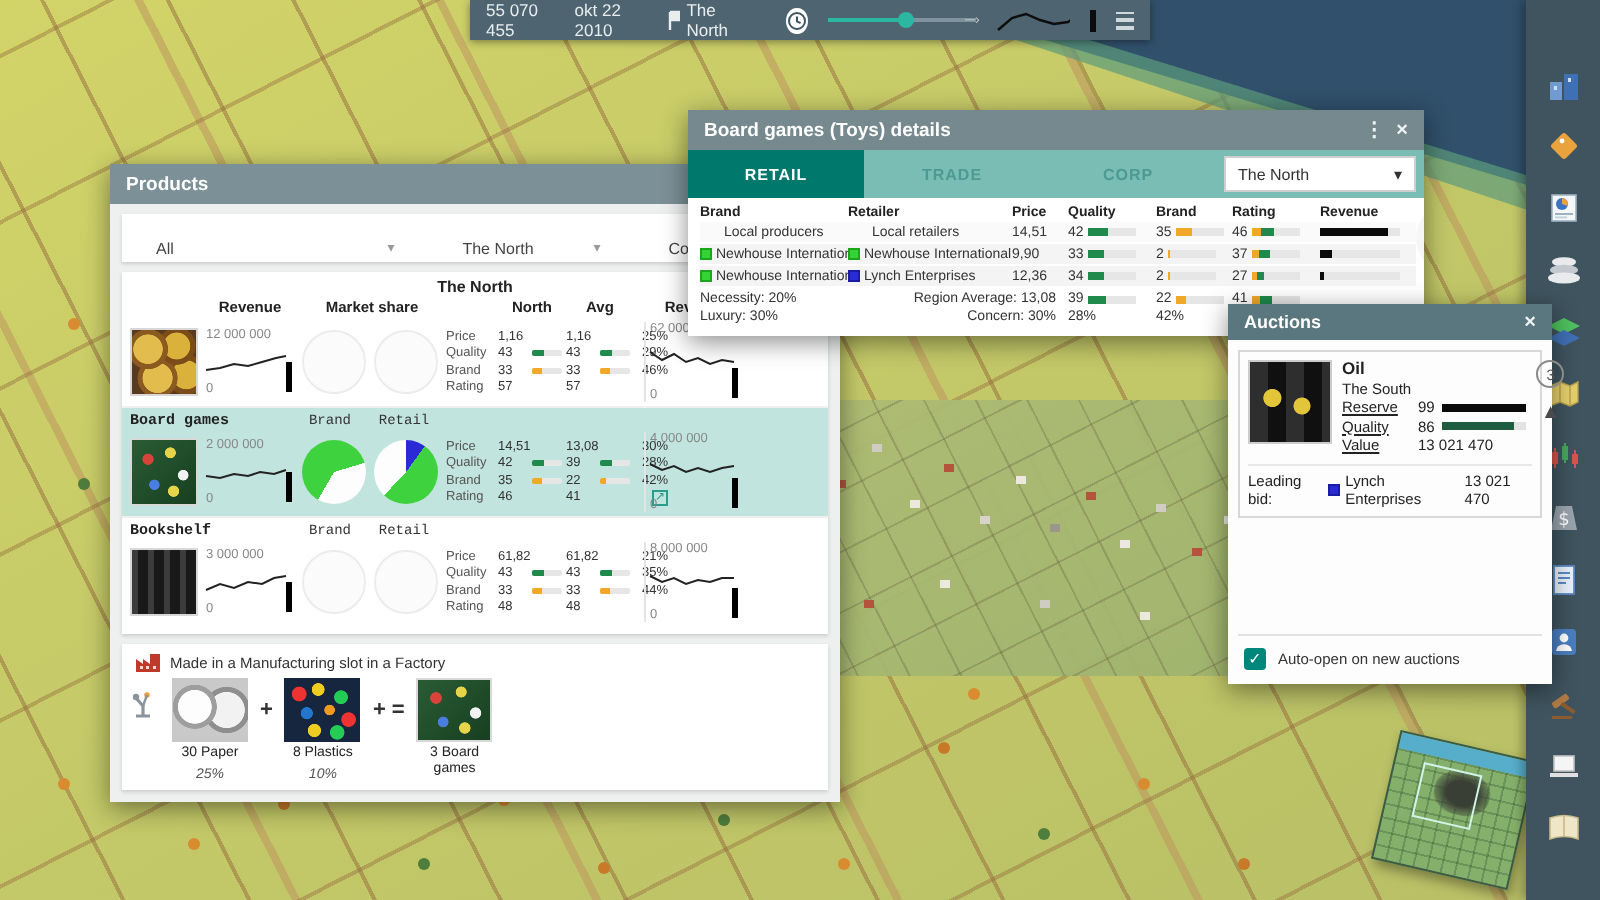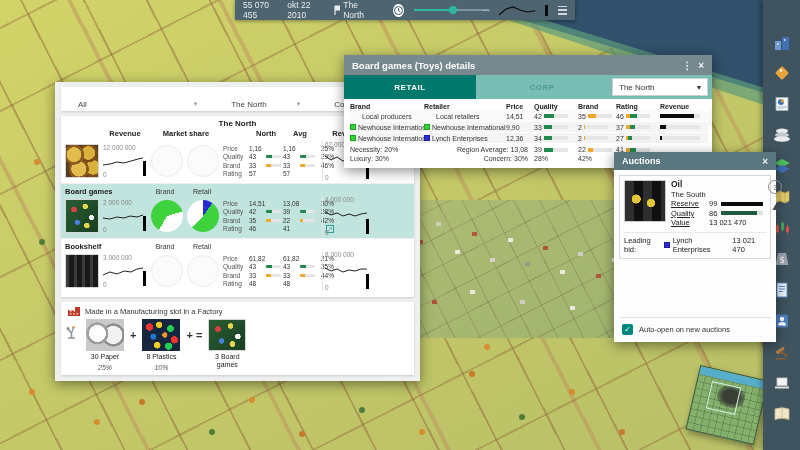--- a/index.html
+++ b/index.html
@@ -131,21 +131,21 @@
   .sline .lb{color:#555;}
   .sline .pc{text-align:right;padding-right:2px;}
   .meter{width:15px;height:3px;background:#e6e6e6;border-radius:1px;overflow:hidden;}
   .meter .fill{display:block;height:100%;}
   .f-g .fill{background:#1f8a4c;}
   .f-o .fill{background:#f0a828;}
   .f-m .fill{background:linear-gradient(90deg,#f0a828 0 40%,#1f8a4c 40% 100%);}
   .f-k .fill{background:#0b0b0b;}
   .pblock{padding:2px 0;}
   .pblock+.pblock{border-top:1px solid #f0f0f0;}
-  .pblock-top{display:grid;grid-template-columns:86px 36px 38px;height:10px;font-size:7.5px;align-items:center;}
+  .pblock-top{display:grid;grid-template-columns:86px 36px 38px;height:10px;font-size:7.5px;align-items:center;font-family:Liberation Mono, monospace;}
   .pname{font-weight:bold;color:#222;padding-left:4px;}
   .plbl{text-align:center;color:#333;font-size:7px;}
   .hl{background:#c2e4de;}
   .expand{width:8px;height:8px;border:1px solid #2a9d8f;color:#2a9d8f;font-size:6px;line-height:7px;
     text-align:center;justify-self:end;margin-right:2px;cursor:pointer;}
   .recipe{margin-top:5px;padding:3px 6px 4px;position:relative;}
   .r-head{display:flex;align-items:center;gap:4px;font-size:7.5px;color:#333;height:12px;}
   .r-row{display:flex;align-items:flex-start;gap:3px;margin:2px 0 0 16px;}
   .r-item{display:flex;flex-direction:column;align-items:center;width:44px;}
   .r-img{width:38px;height:32px;}
@@ -362,20 +362,23 @@
     </div>
   <div class="ticon">
       <svg width="18" height="16">
         <path d="M2,3 Q9,0.5 16,3 V13.5 Q9,11 2,13.5 z" fill="#efe6c8" stroke="#c9b98a" stroke-width="0.8"></path>
         <path d="M9,1.7 V12" stroke="#c9b98a" stroke-width="0.8"></path>
       </svg>
     </div>
 </div>
 
 <div class="win" id="products">
+  <div class="titlebar">
+    <span>Products</span>
+  </div>
   <div class="pbody">
     <div class="card filters">
       <div class="dd dd1">
         <span>All</span>
           <span class="chev">▾</span>
       </div>
       <div class="dd dd2">
         <span>The North</span>
           <span class="chev">▾</span>
       </div>
@@ -655,20 +658,21 @@
 
 <div class="win" id="details">
   <div class="titlebar">
     <span>Board games (Toys) details</span>
     <span class="sp"></span>
     <span class="tb-btn">⋮</span>
     <span class="tb-btn">×</span>
   </div>
   <div class="tabbar">
     <div class="tab active">RETAIL</div>
+    <div class="tab">TRADE</div>
     <div class="tab">CORP</div>
     <div class="tb-dd">
       <span>The North</span>
         <span class="chev">▾</span>
     </div>
   </div>
   <div class="dbody">
     <div class="dtable">
       <div class="dgrid dhead">
         <div>Brand</div>

